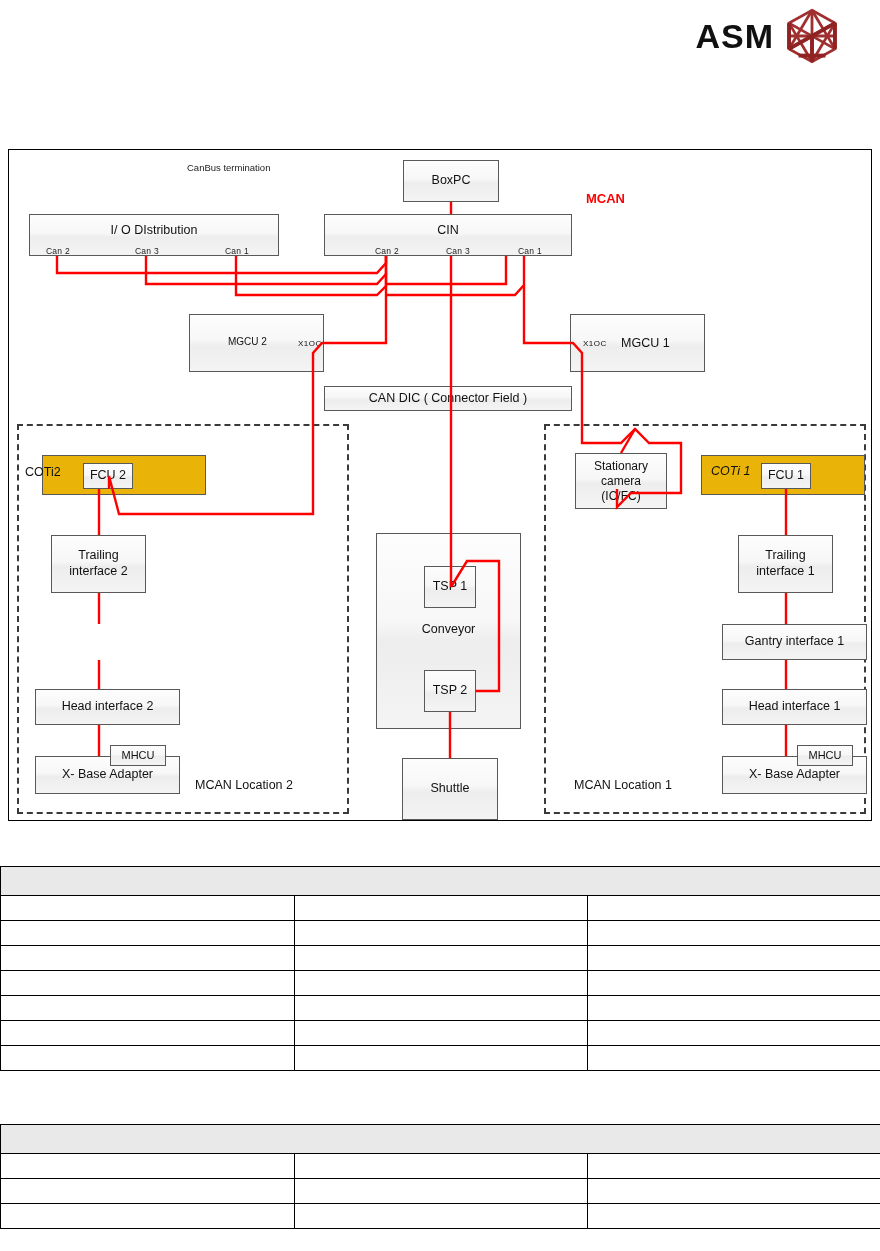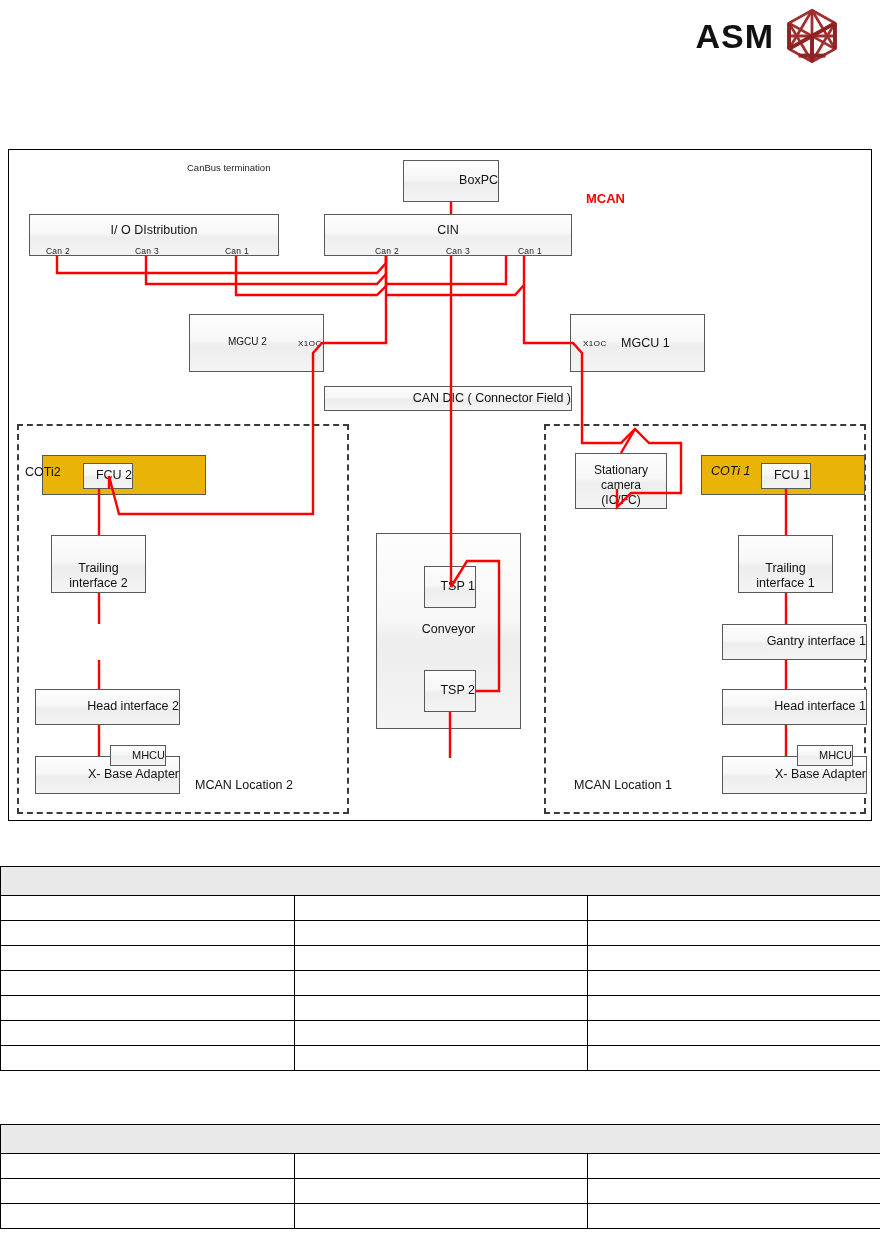--- a/index.html
+++ b/index.html
@@ -18,21 +18,21 @@
   #diagram{
     position:absolute;left:8px;top:149px;width:864px;height:672px;
     border:1px solid #000;background:#fff;box-sizing:border-box;
   }
 
   
   .node{
     position:absolute;box-sizing:border-box;
     border:1.6px solid #595959;
     background:linear-gradient(180deg,#fdfdfd 0%,#f7f7f7 45%,#ededed 55%,#f4f4f4 100%);
-    display:flex;align-items:center;justify-content:flex-end;
+    display:flex;align-items:center;justify-content:center;
     font-size:12.5px;line-height:1.25;text-align:center;color:#111;
   }
   .node.plain{background:#eab308;}
   .node.thin{border-width:1.3px;}
 
   .port-row{
     position:absolute;left:0;right:0;bottom:2px;height:13px;
     display:flex;align-items:center;font-size:8.5px;color:#222;
   }
   .port{position:absolute;transform:translateX(-50%);white-space:nowrap;letter-spacing:.3px;margin-top:10px;}
@@ -163,20 +163,23 @@
 
   <div class="node" style="left:367px;top:383px;width:145px;height:196px;align-items:flex-start;">
     <span style="position:absolute;left:0;right:0;top:88px;text-align:center;">Conveyor</span>
   </div>
   <div class="node thin" style="left:415px;top:416px;width:52px;height:42px;">
     <span>TSP 1</span>
   </div>
   <div class="node thin" style="left:415px;top:520px;width:52px;height:42px;">
     <span>TSP 2</span>
   </div>
+  <div class="node" style="left:393px;top:608px;width:96px;height:62px;">
+    <span>Shuttle</span>
+  </div>
 
   <div class="node" style="left:566px;top:303px;width:92px;height:56px;flex-direction:column;font-size:12px;">
     <span>Stationary</span>
     <span>camera</span>
     <span>(IC/FC)</span>
   </div>
 
   <div class="node plain" style="left:692px;top:305px;width:164px;height:40px;">
     <span style="position:absolute;left:9px;top:8px;font-size:12.5px;font-style:italic;">COTi 1</span>
   </div>

